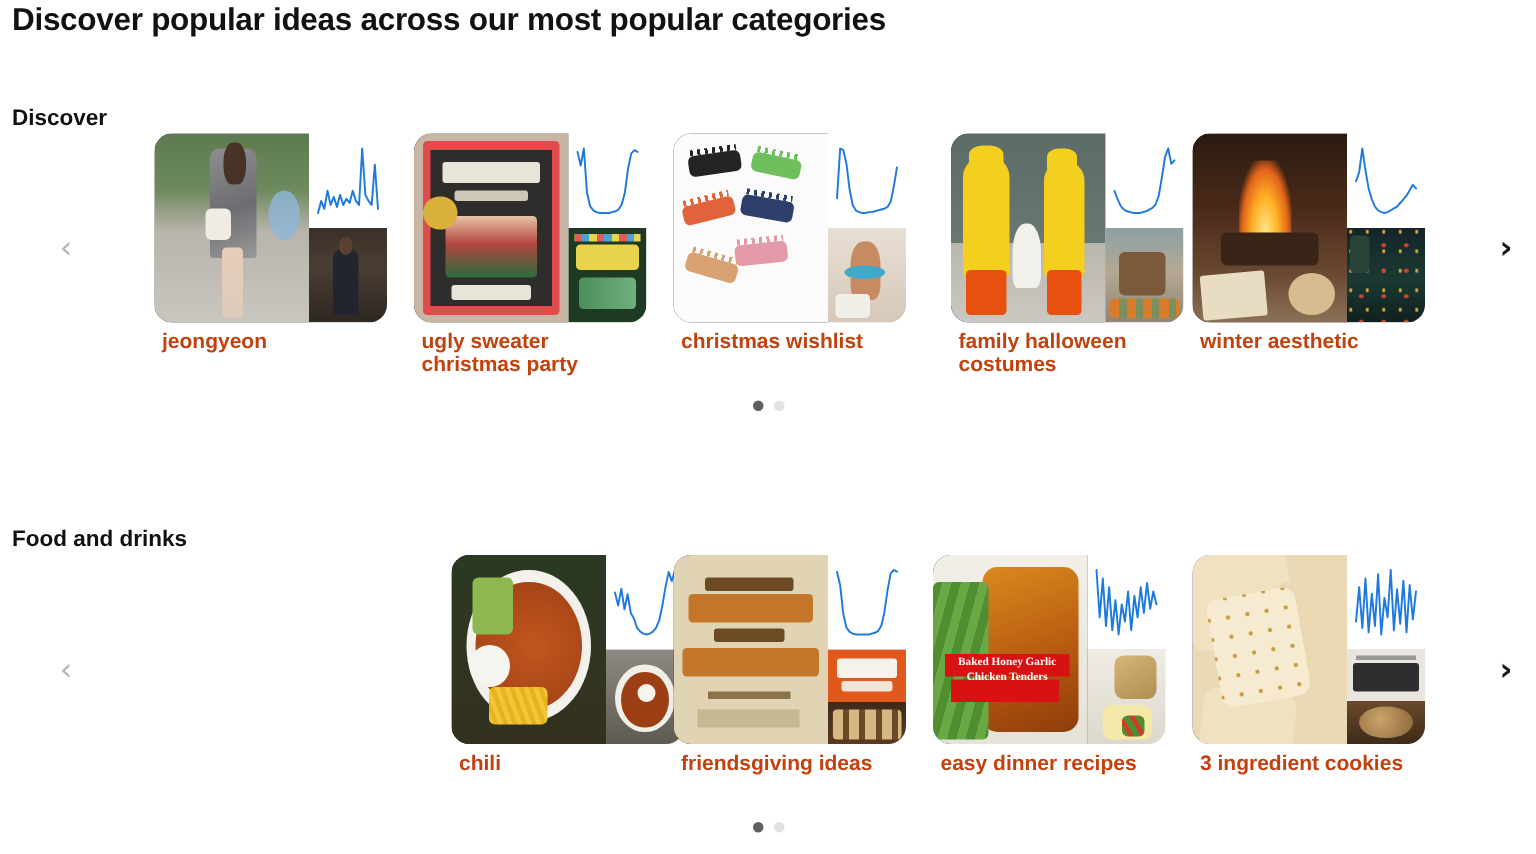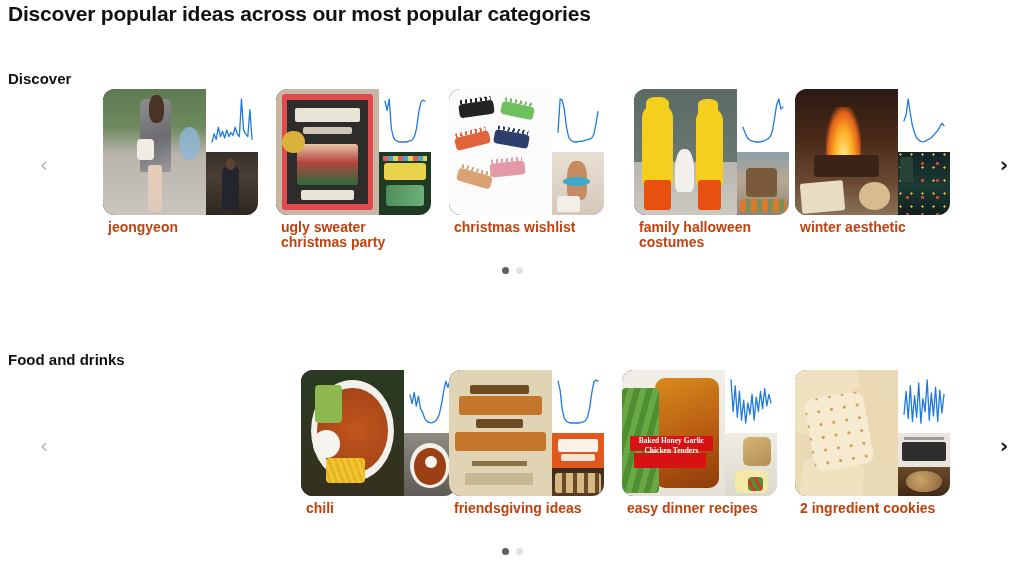--- a/index.html
+++ b/index.html
@@ -573,21 +573,21 @@
                   <svg viewBox="0 0 52 63" xmlns="http://www.w3.org/2000/svg">
                     <polyline points="6.00,44.40 8.11,21.47 10.21,48.70 12.32,15.73 14.42,51.57 16.53,25.77 18.63,47.27 20.74,12.87 22.84,53.00 24.95,28.63 27.05,41.53 29.16,10.00 31.26,50.13 33.37,22.90 35.47,45.83 37.58,17.17 39.68,51.57 41.79,20.03 43.89,42.97 46.00,24.33" fill="none" stroke="#1f7ae0" stroke-width="1.3" stroke-linecap="round" stroke-linejoin="round"></polyline>
                   </svg>
                 </div>
                 <div class="thumb">
                   <div class="img a-oat"></div>
                   <div class="a-oat-t"></div>
                 </div>
               </div>
             </div>
-            <div class="card-label">2 ingredient cookies</div>
+            <div class="card-label">3 ingredient cookies</div>
           </div>
         </div>
     </div>
     <div class="dots" id="dots-1" style="top:197px;">
         <div class="dot active"></div>
         <div class="dot"></div>
       </div>
   </div>
 
 </div>

